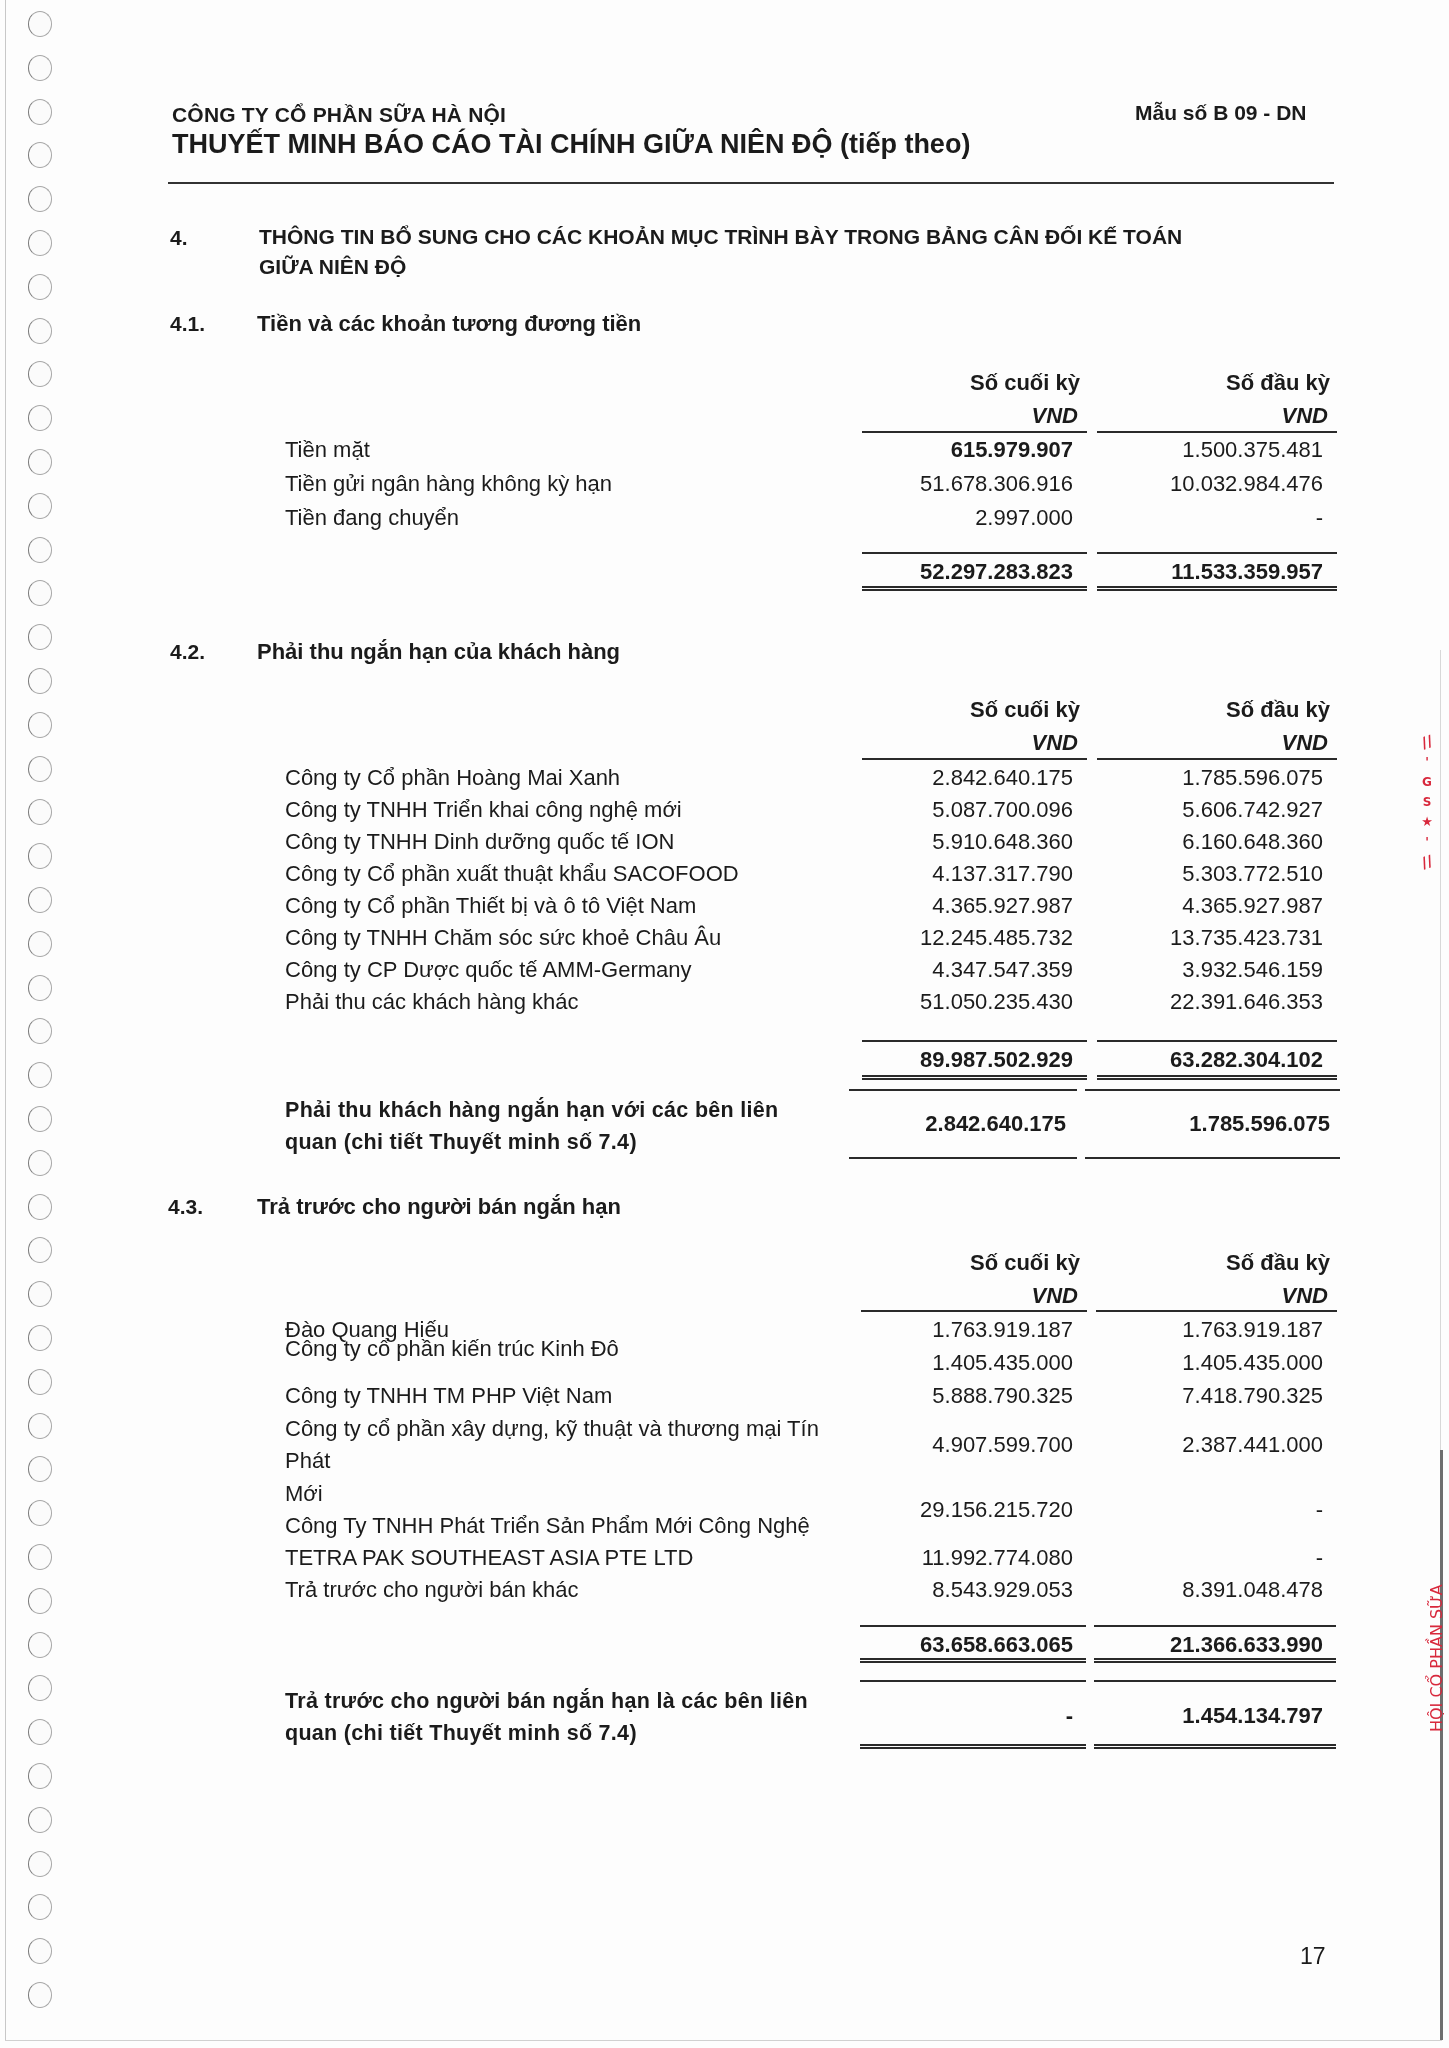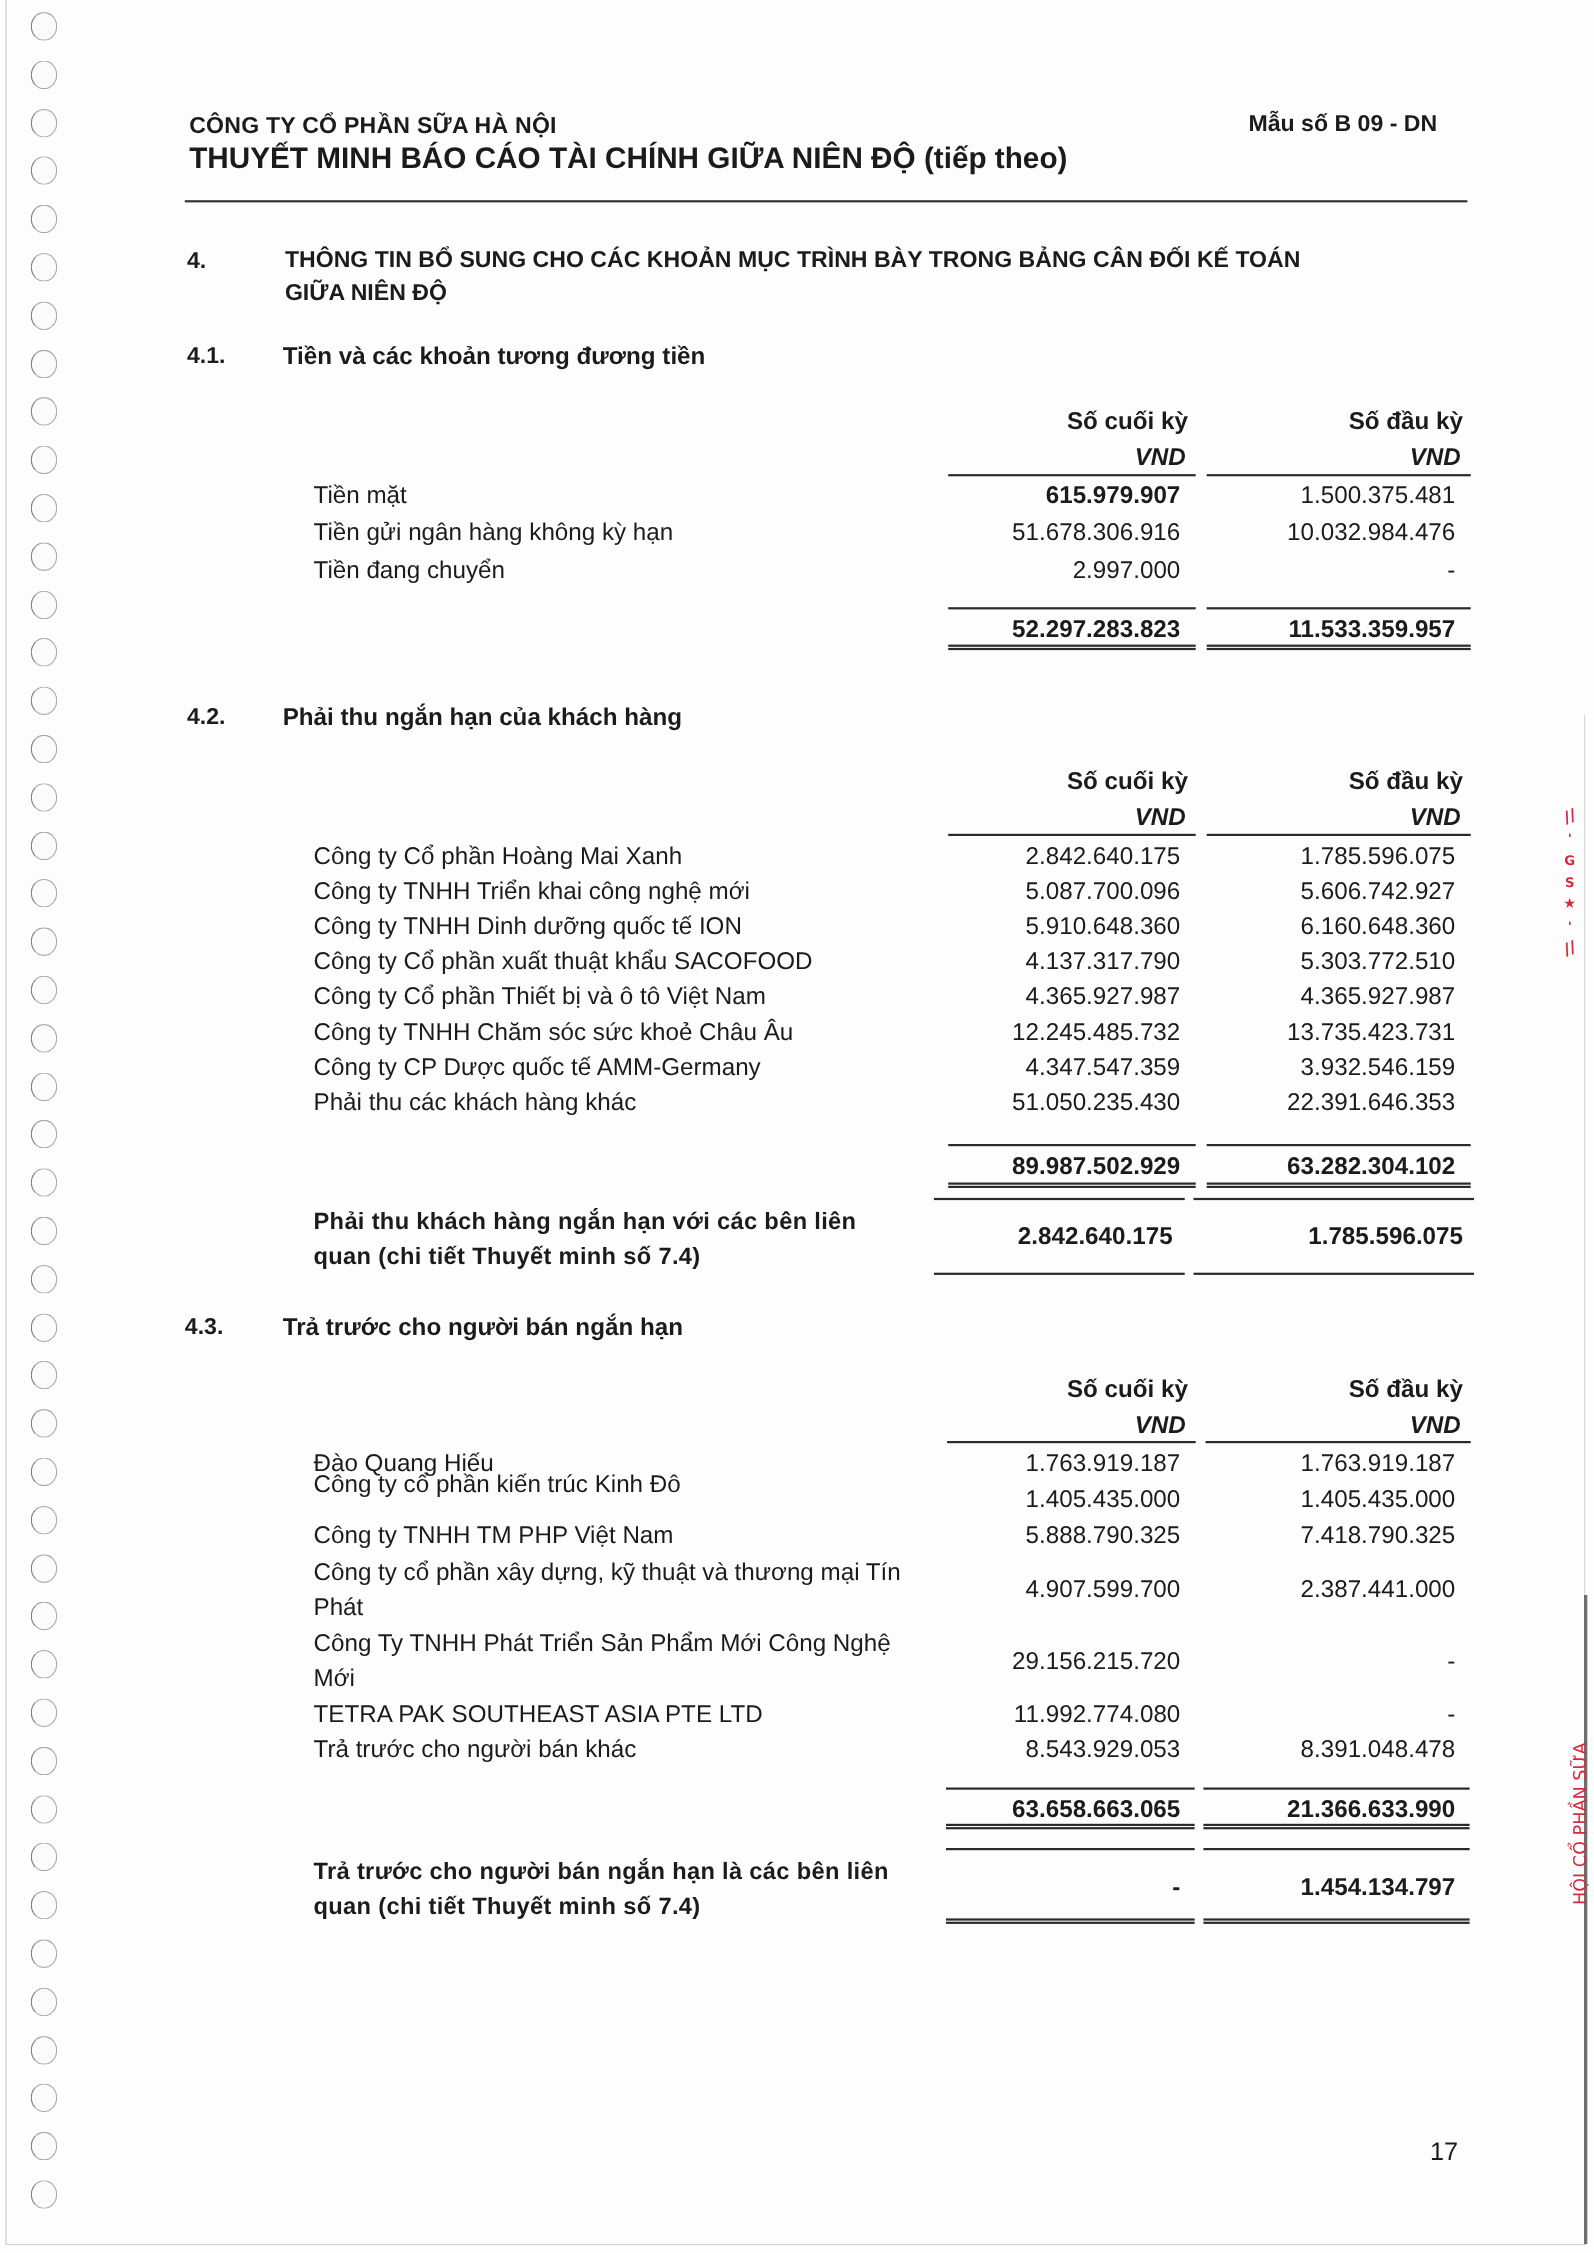--- a/index.html
+++ b/index.html
@@ -266,22 +266,22 @@
   <div>
     <div class="lbl" style="top:1413px;">
       <div>Công ty cổ phần xây dựng, kỹ thuật và thương mại Tín</div>
       <div>Phát</div>
     </div>
     <div class="val c1" style="top:1429px;">4.907.599.700</div>
     <div class="val c2" style="top:1429px;">2.387.441.000</div>
   </div>
   <div>
     <div class="lbl" style="top:1478px;">
+      <div>Mới</div>
       <div>Công Ty TNHH Phát Triển Sản Phẩm Mới Công Nghệ</div>
-      <div>Mới</div>
     </div>
     <div class="val c1" style="top:1494px;">29.156.215.720</div>
     <div class="val c2" style="top:1494px;">-</div>
   </div>
   <div>
     <div class="lbl" style="top:1542px;">TETRA PAK SOUTHEAST ASIA PTE LTD</div>
     <div class="val c1" style="top:1542px;">11.992.774.080</div>
     <div class="val c2" style="top:1542px;">-</div>
   </div>
   <div>

